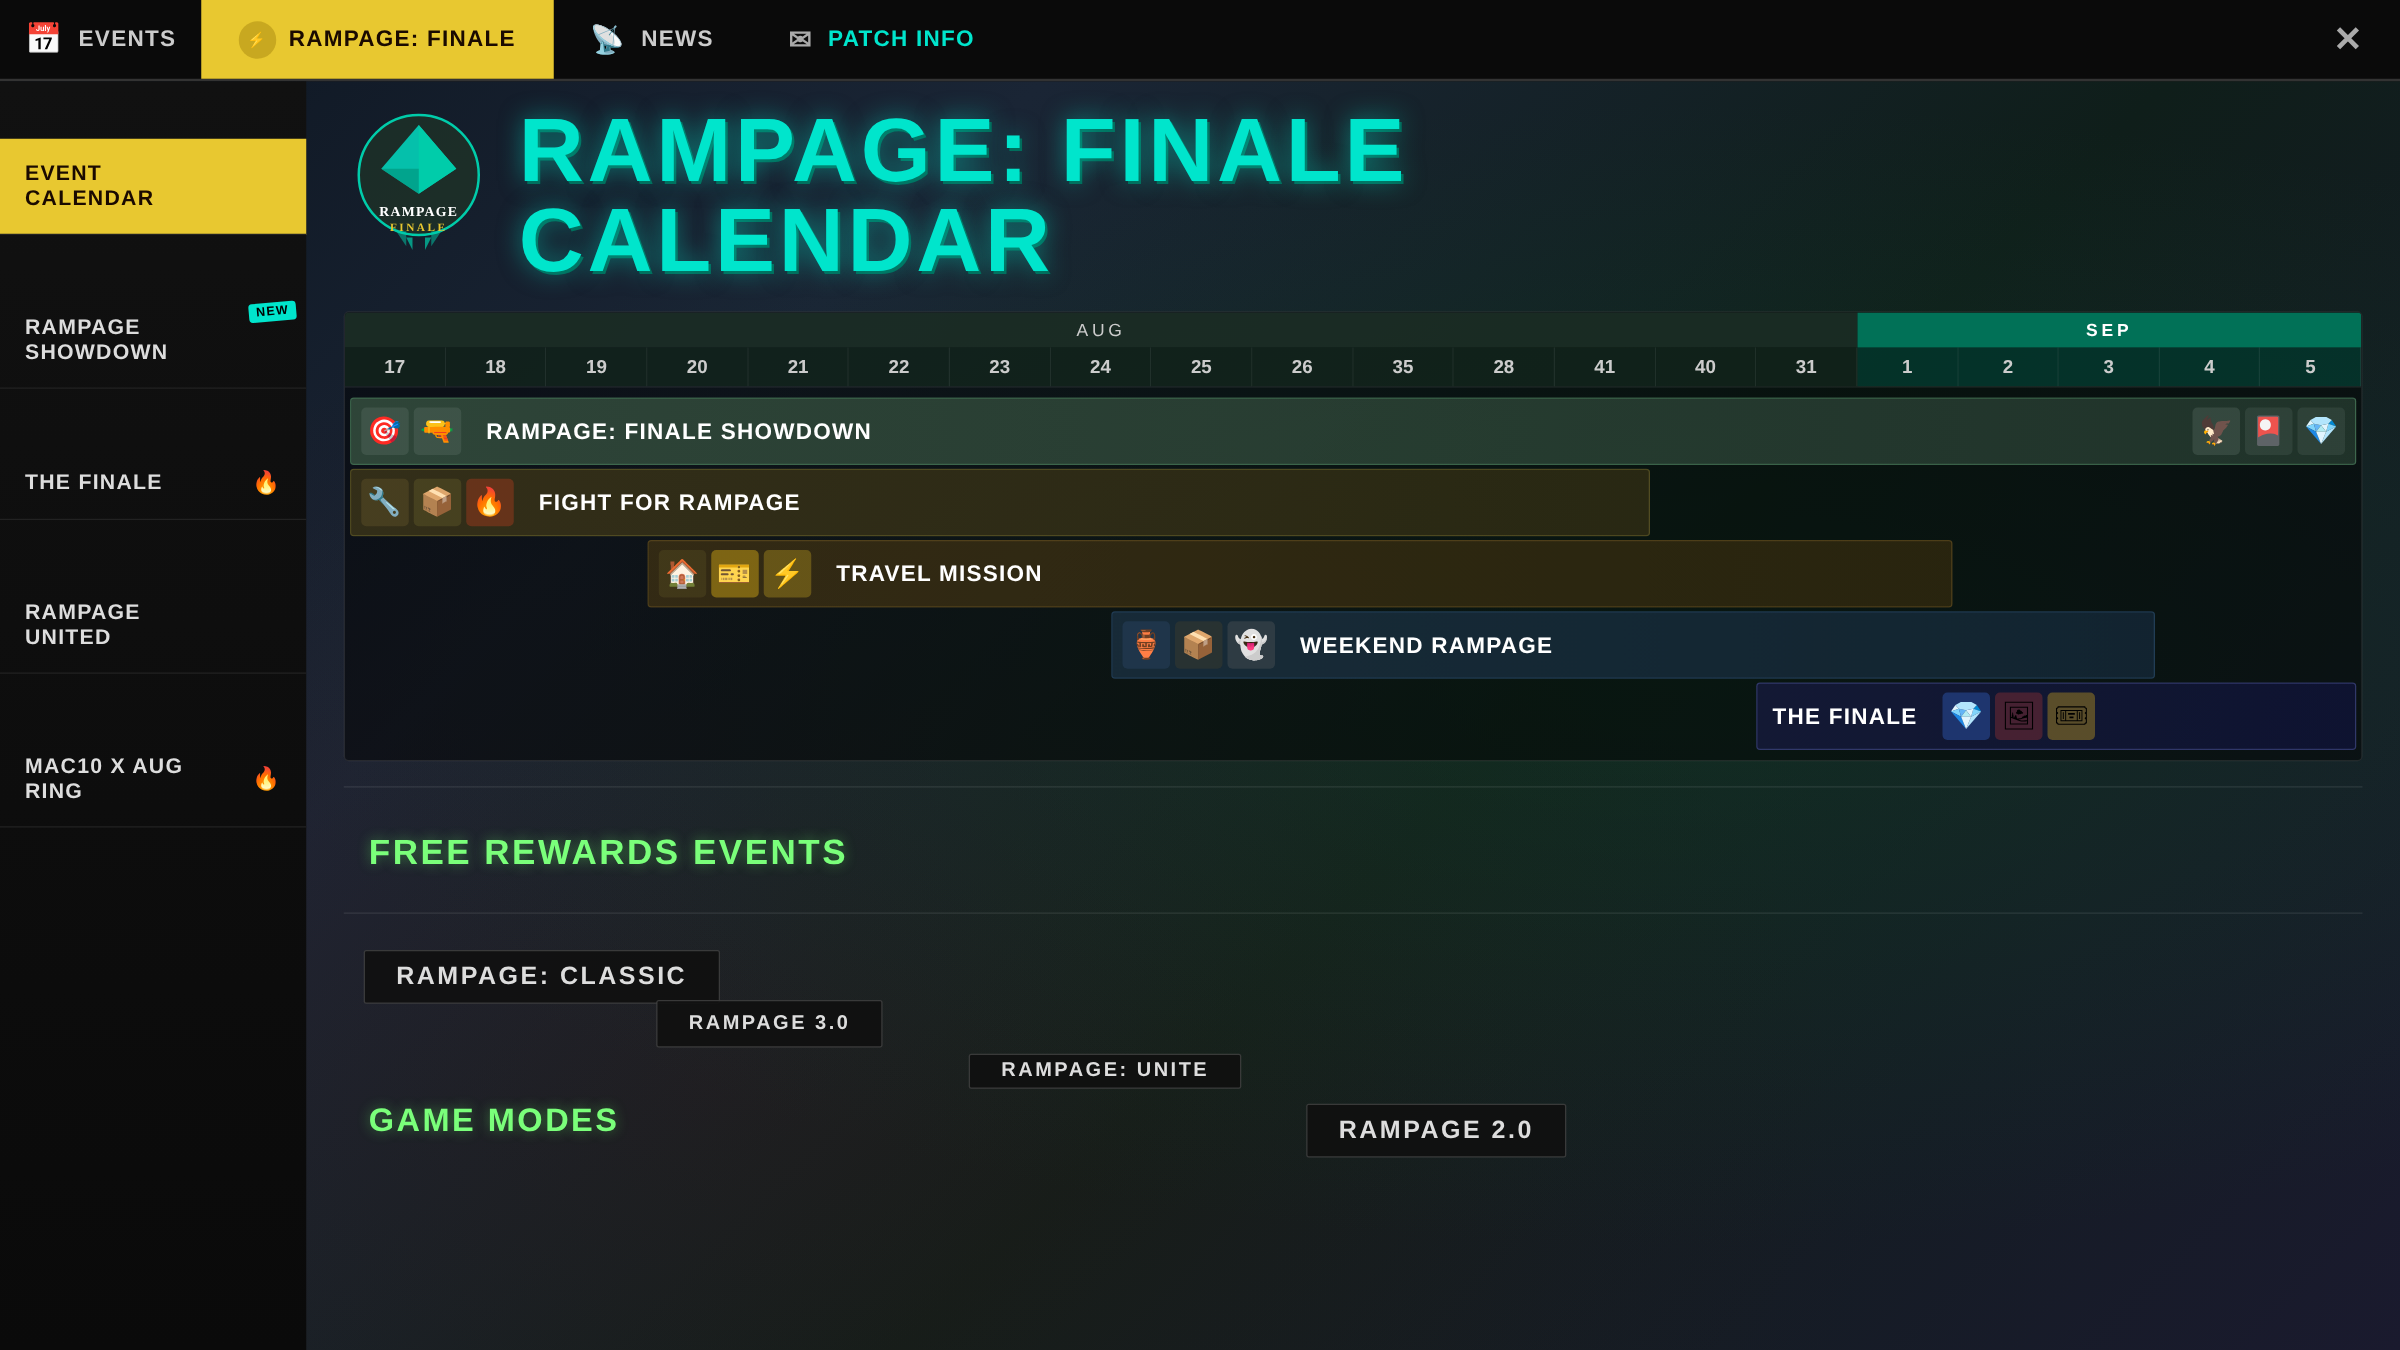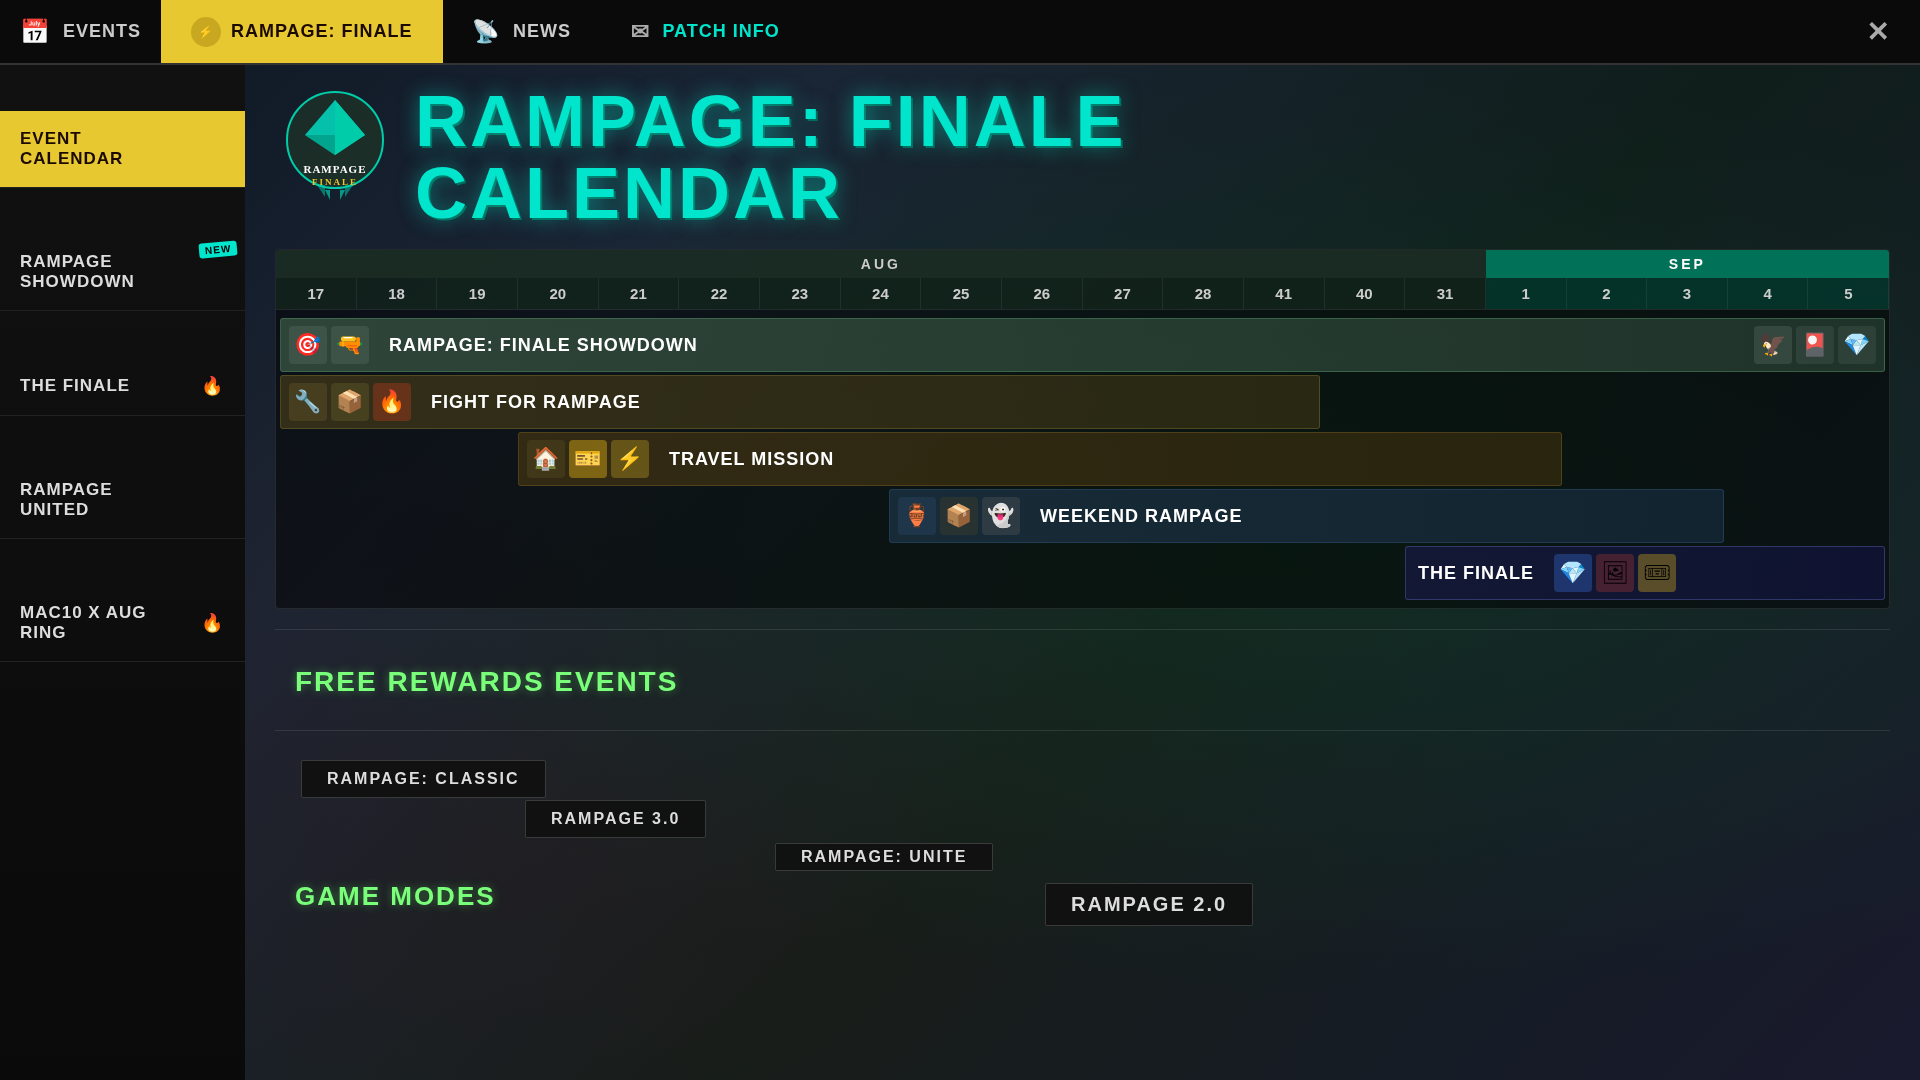--- a/index.html
+++ b/index.html
@@ -229,21 +229,21 @@
       width: 100%;
     }
 
     .aug-header {
       display: flex;
       align-items: center;
       justify-content: center;
       background: rgba(30,50,40,0.8);
       color: #ccc;
       font-size: 14px;
-      font-weight: 700;
+      font-weight: 400;
       letter-spacing: 3px;
       padding: 6px 0;
       flex: 0 0 calc(100% * 15/20);
     }
     .sep-header {
       display: flex;
       align-items: center;
       justify-content: center;
       background: rgba(0,130,100,0.85);
       color: #fff;
@@ -418,21 +418,21 @@
       <div class="dc">17</div>
       <div class="dc">18</div>
       <div class="dc">19</div>
       <div class="dc">20</div>
       <div class="dc">21</div>
       <div class="dc">22</div>
       <div class="dc">23</div>
       <div class="dc">24</div>
       <div class="dc">25</div>
       <div class="dc">26</div>
-      <div class="dc">27</div>
+      <div class="dc">35</div>
       <div class="dc">28</div>
       <div class="dc">41</div>
       <div class="dc">40</div>
       <div class="dc">31</div>
       <div class="dc sep-col">1</div>
       <div class="dc sep-col">2</div>
       <div class="dc sep-col">3</div>
       <div class="dc sep-col">4</div>
       <div class="dc sep-col">5</div>
     </div>
@@ -514,21 +514,21 @@
     <div style="display:flex; align-items:center; gap: 20px;">
       <div class="free-rewards-label">
         <span>FREE REWARDS EVENTS</span>
       </div>
     </div>
 
     <div class="section-divider"></div>
 
     <div style="position:relative; height: 160px; padding: 0 20px;">
 
-      <div style="position:absolute; top: 5px; left: 26px; display:inline-flex; align-items:center; padding: 9px 25px; background: rgba(15,15,15,0.9); border: 1px solid rgba(120,120,120,0.4); color:#ddd; font-size:16px; font-weight:900; letter-spacing:2px; text-transform:uppercase; border-radius:2px; white-space:nowrap;">
+      <div style="position:absolute; top: 5px; left: 16px; display:inline-flex; align-items:center; padding: 9px 25px; background: rgba(15,15,15,0.9); border: 1px solid rgba(120,120,120,0.4); color:#ddd; font-size:20px; font-weight:900; letter-spacing:2px; text-transform:uppercase; border-radius:2px; white-space:nowrap;">
         <span>RAMPAGE: CLASSIC</span>
       </div>
 
       <div style="position:absolute; top: 45px; left: 250px; display:inline-flex; align-items:center; padding: 9px 25px; background: rgba(15,15,15,0.9); border: 1px solid rgba(120,120,120,0.4); color:#ddd; font-size:16px; font-weight:900; letter-spacing:2px; text-transform:uppercase; border-radius:2px; white-space:nowrap;">
         <span>RAMPAGE 3.0</span>
       </div>
 
       <div style="position:absolute; top: 88px; left: 500px; display:inline-flex; align-items:center; padding: 4px 25px; background: rgba(15,15,15,0.9); border: 1px solid rgba(120,120,120,0.4); color:#ddd; font-size:16px; font-weight:900; letter-spacing:2px; text-transform:uppercase; border-radius:2px; white-space:nowrap;">
         <span>RAMPAGE: UNITE</span>
       </div>

